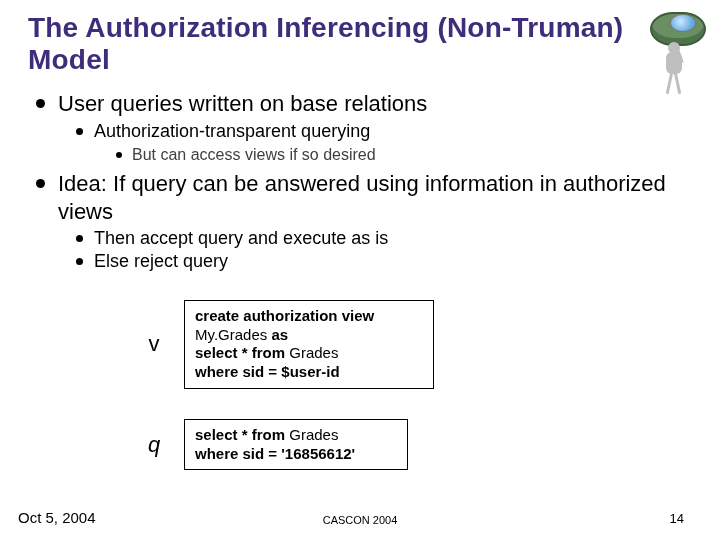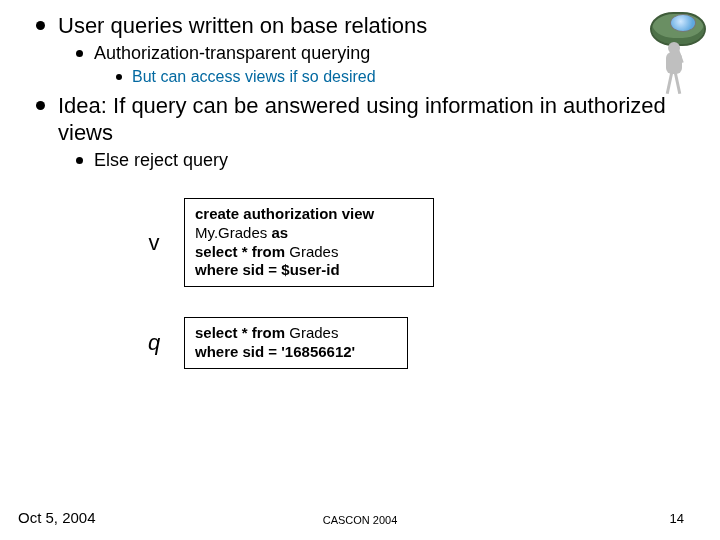--- a/index.html
+++ b/index.html
@@ -71,21 +71,21 @@
     top: 8px;
     width: 7px;
     height: 7px;
     background: #000;
     border-radius: 50%;
   }
   ul.subsub > li {
     position: relative;
     padding-left: 20px;
     font-size: 16px;
-    color: #0369a1;
+    color: #404040;
     line-height: 1.3;
     margin-left: 18px;
   }
   ul.subsub > li::before {
     content: "";
     position: absolute;
     left: 4px;
     top: 7px;
     width: 6px;
     height: 6px;
@@ -220,39 +220,43 @@
     <div class="globe"></div>
     <div class="person">
       <div class="arm"></div>
         <div class="head"></div>
         <div class="body"></div>
       <div class="leg1"></div>
         <div class="leg2"></div>
     </div>
   </div>
 
+  <div class="title">The Authorization Inferencing (Non-Truman) Model</div>
 
   <ul class="top">
     <li>
       <span>User queries written on base relations</span>
       <ul class="sub">
         <li>
           <span>Authorization-transparent querying</span>
           <ul class="subsub">
             <li>
               <span>But can access views if so desired</span>
             </li>
           </ul>
         </li>
       </ul>
     </li>
     <li>
       <span>Idea: If query can be answered using information in authorized views</span>
       <ul class="sub">
         <li>
+          <span>Then accept query and execute as is</span>
+        </li>
+        <li>
           <span>Else reject query</span>
         </li>
       </ul>
     </li>
   </ul>
 
   <div class="code-row">
     <div class="code-label">v</div>
     <div class="code-box v"><span class="kw">create authorization view</span> <span class="rel">My.Grades</span> <span class="kw">as</span>
 <span class="kw">select * from</span> <span class="rel">Grades</span>

